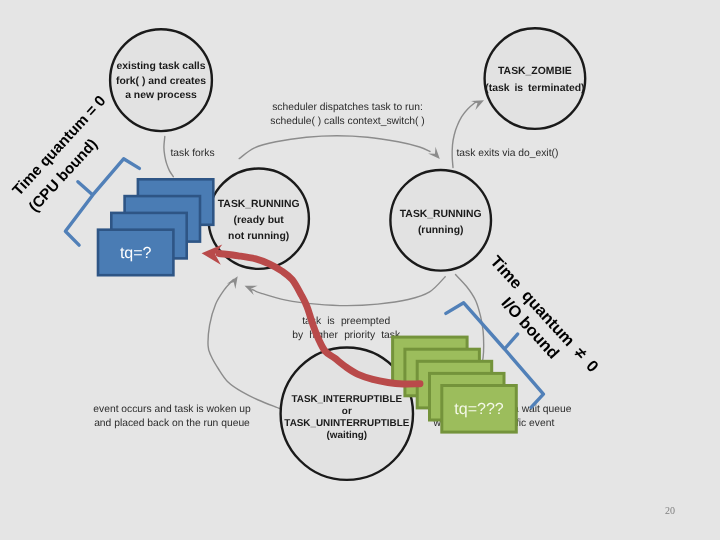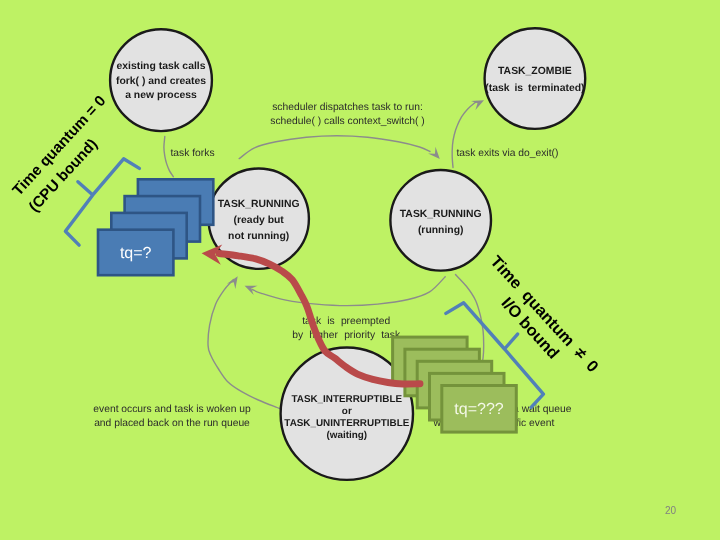--- a/index.html
+++ b/index.html
@@ -1,25 +1,25 @@
 <!DOCTYPE html>
 <html><head>
 <meta charset="utf-8">
 <title>Linux task state diagram</title>
 <style>
   html,body{margin:0;padding:0;background:#ffffff;}
   body{width:720px;height:540px;overflow:hidden;font-family:"Liberation Sans",sans-serif;}
-  #slide{position:relative;width:720px;height:540px;background:#bef264;overflow:hidden;}
+  #slide{position:relative;width:720px;height:540px;background:#e5e5e5;overflow:hidden;}
   #main{position:absolute;left:0;top:0;}
   text{font-family:"Liberation Sans",sans-serif;text-rendering:geometricPrecision;}
   .state-label{font-weight:bold;font-size:10.4px;fill:#1a1a1a;text-anchor:middle;}
   .edge-label{font-size:10.3px;fill:#2b2b2b;}
   .card-label{font-size:16px;}
   .ann-text{font-weight:bold;font-size:15px;fill:#000000;}
-  .page-num{position:absolute;left:665px;top:506px;font-family:Liberation Sans, sans-serif;
+  .page-num{position:absolute;left:665px;top:506px;font-family:Liberation Serif, serif;
             font-size:10px;color:#808080;line-height:1;}
 </style>
 </head>
 <body>
 
 <div id="slide">
 
   <svg id="main" width="720" height="540" viewBox="0 0 720 540">
     <g id="edges-layer">
         <g>

